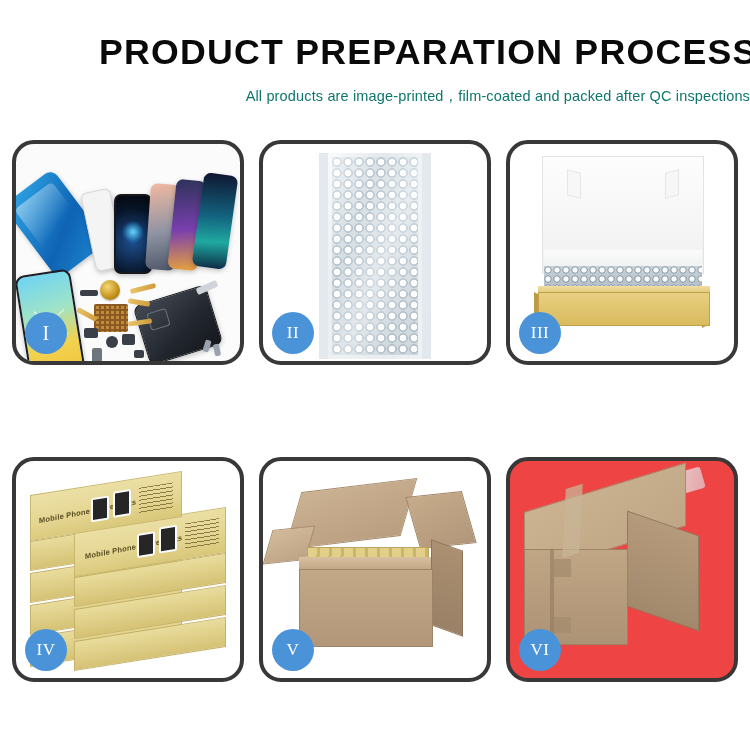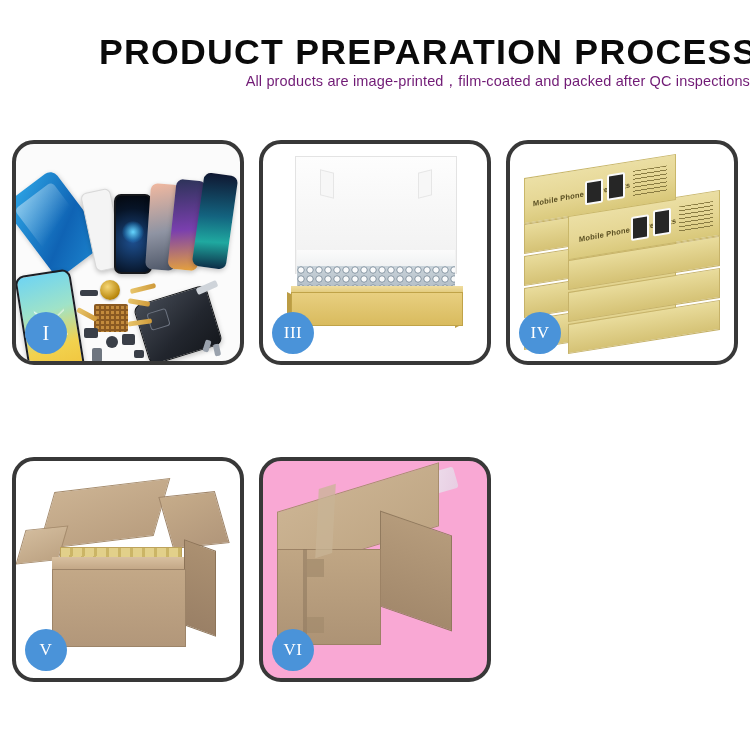--- a/index.html
+++ b/index.html
@@ -15,23 +15,23 @@
   .header { text-align: right; padding-top: 34px; }
   .title {
     font-size: 35px;
     letter-spacing: 1.2px;
     font-weight: 600;
     color: #0a0a0a;
     line-height: 1.05;
     transform: scaleX(1.02);
   }
   .subtitle {
-    margin-top: 1px;
+    margin-top: 16px;
     font-size: 14.5px;
-    color: #701a75;
+    color: #0f766e;
     letter-spacing: 0.15px;
     font-weight: 400;
   }
 
   
   .grid {
     position: absolute;
     left: 12px; top: 140px;
     width: 726px;
     display: grid;
@@ -301,21 +301,21 @@
     border: 1px solid #a68c6d;
   }
   .c5-fill {
     position: absolute; left: 44px; top: 86px; width: 122px; height: 44px;
     background:
       repeating-linear-gradient(94deg,#e2d08a 0 9px,#cbb566 9px 12px);
     border: 1px solid #bda35c;
   }
 
   
-  .p6 { background: #f9a8d4; }
+  .p6 { background: #ef4444; }
   .c6-top {
     position: absolute; left: 14px; top: 26px; width: 162px; height: 64px;
     background: linear-gradient(160deg,#cbb392,#bfa684);
     transform: skewY(-17deg);
     border: 1px solid #a78d6d;
   }
   .c6-front {
     position: absolute; left: 14px; top: 88px; width: 104px; height: 96px;
     background: linear-gradient(180deg,#c0a684,#ad9375);
     border: 1px solid #9c8265;
@@ -378,20 +378,29 @@
         <div class="flex" style="left:112px;top:156px;width:22px;transform:rotate(10deg);"></div>
         <div class="flex" style="left:60px;top:168px;width:22px;transform:rotate(28deg);"></div>
         <div class="flex" style="left:112px;top:176px;width:24px;transform:rotate(-8deg);"></div>
         <div class="chip" style="left:188px;top:196px;width:6px;height:12px;background:#9aa2ad;transform:rotate(18deg);"></div>
         <div class="chip" style="left:198px;top:200px;width:6px;height:12px;background:#9aa2ad;transform:rotate(-12deg);"></div>
         <div class="chip" style="left:180px;top:140px;width:22px;height:7px;background:#cfd4da;transform:rotate(-24deg);"></div>
       </div>
       <div class="badge">I</div>
     </div>
 
+    <div class="panel p2">
+      <div class="stage">
+        <div class="bubble-bag">
+          <div class="bubble-field"></div>
+          <div class="bubble-sheen"></div>
+        </div>
+      </div>
+      <div class="badge sm">II</div>
+    </div>
 
     <div class="panel p3">
       <div class="stage">
         <div class="lid-back">
           <div class="lid-tab-l"></div>
           <div class="lid-tab-r"></div>
         </div>
         <div class="foam"></div>
         <div class="inner-bubble"></div>
         <div class="box3-rim"></div>

